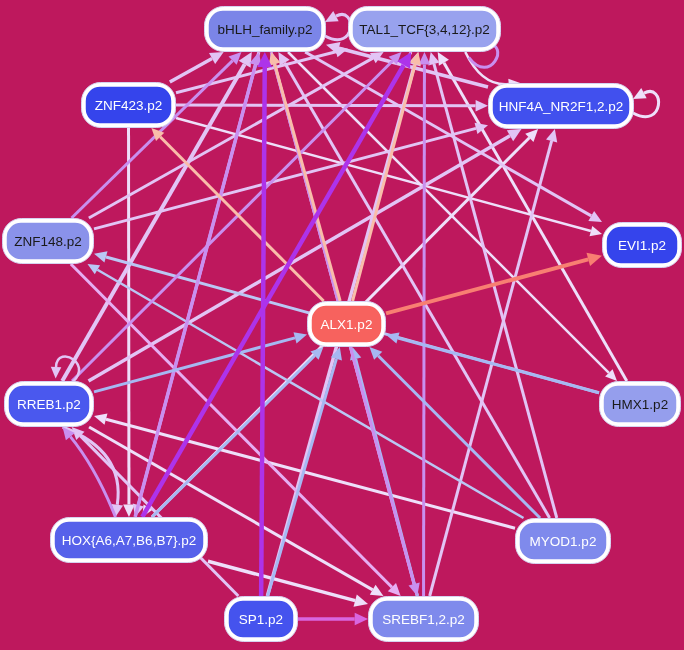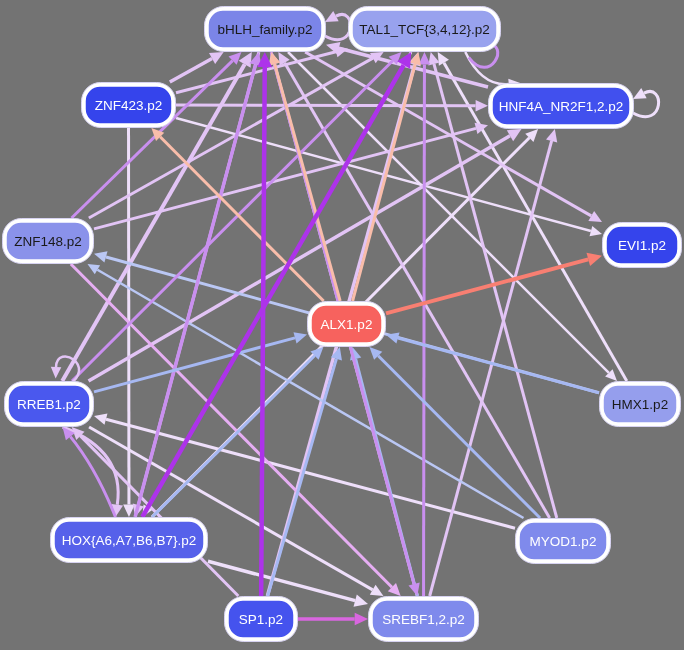--- a/index.html
+++ b/index.html
@@ -1,17 +1,17 @@
 <!DOCTYPE html>
 <html><head>
 <meta charset="utf-8">
 <style>
   html,body{margin:0;padding:0;background:#ffffff;}
   body{font-family:"Liberation Sans", sans-serif;}
-  .stage{position:relative;width:684px;height:650px;background:#737373;overflow:hidden;}
+  .stage{position:relative;width:684px;height:650px;background:#be185d;overflow:hidden;}
   svg{display:block;}
   text.node-label{font-family:"Liberation Sans", sans-serif;font-size:13.5px;pointer-events:none;}
 </style>
 </head>
 <body>
 
 <div class="stage">
   <svg id="net" width="684" height="650" viewBox="0 0 684 650">
     <g id="edges-layer">
         <g>

